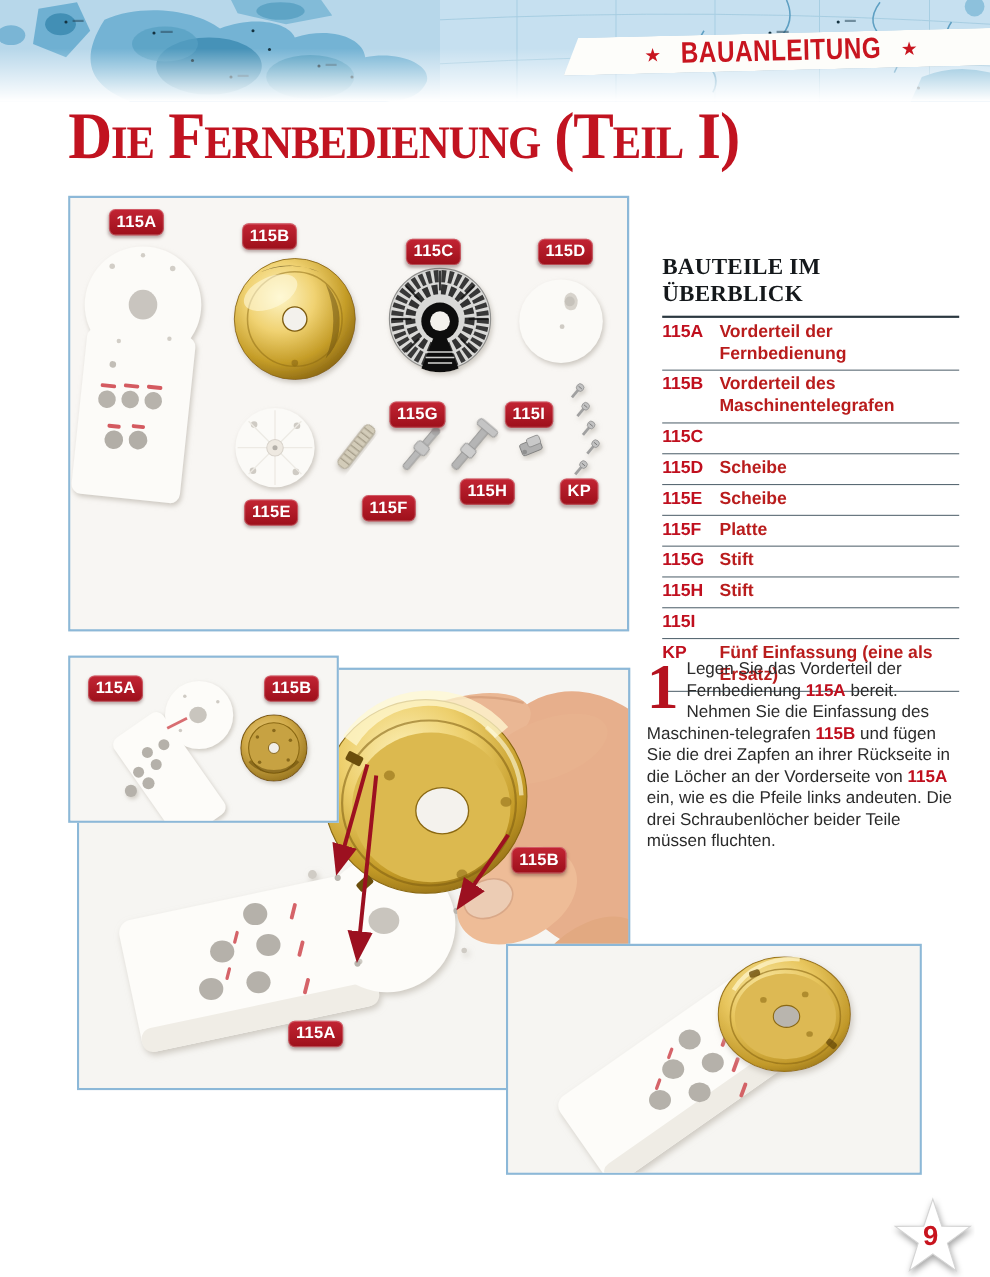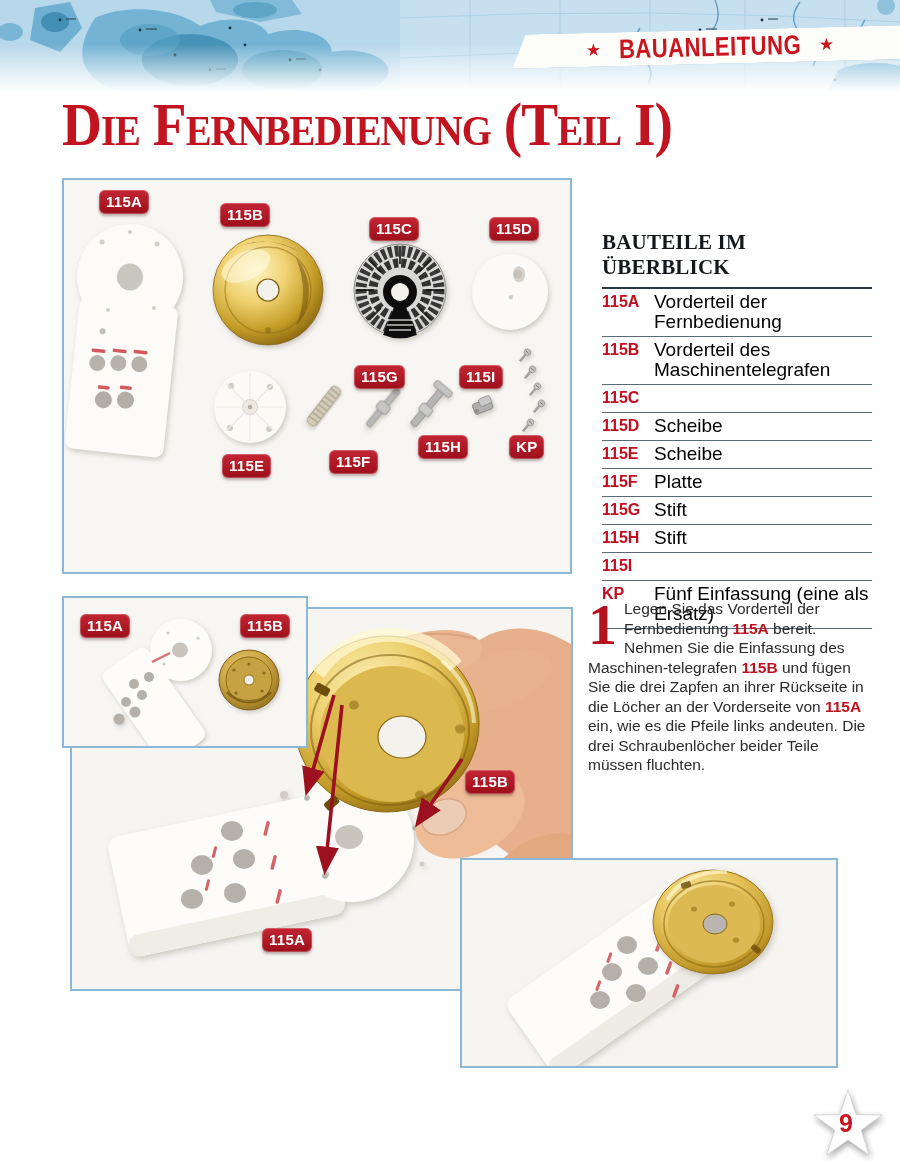--- a/index.html
+++ b/index.html
@@ -41,21 +41,21 @@
             box-shadow:0 2px 3px rgba(70,30,30,.35), inset 0 0 0 1px rgba(255,255,255,.25); }
 
   
   .sidebar { position:absolute; left:602px; top:190px; width:270px;margin-top:40px; }
   .sidebar-heading { font-family:"Liberation Serif", serif; font-weight:bold;
                      font-size:21px; color:#14181b; letter-spacing:.2px;
                      padding-bottom:7px; border-bottom:2.5px solid #2b3840; }
   .part-row { display:flex; padding:3px 0 4px; border-bottom:1px solid #5a6a74; }
   .part-code { flex:0 0 52px; font-weight:bold; font-size:16px; color:#c00f1e;
                line-height:20px; }
-  .part-desc { flex:1; font-weight:normal; font-size:19px; color:#000000;
+  .part-desc { flex:1; font-weight:bold; font-size:16px; color:#b91c1c;
                line-height:20px; }
 
   
   .step-text { position:absolute; left:588px; top:599px; width:286px; z-index:2; }
   .dropcap { float:left; font-family:"Liberation Serif", serif; font-weight:bold;
              font-size:58px; line-height:.82; color:#b5121f; margin:2px 7px 0 0; }
   .step-body { font-size:15.5px; line-height:19.5px; color:#2b2b2b; }
   .step-body .hl { color:#c00f1e; font-weight:bold; }
 
   

